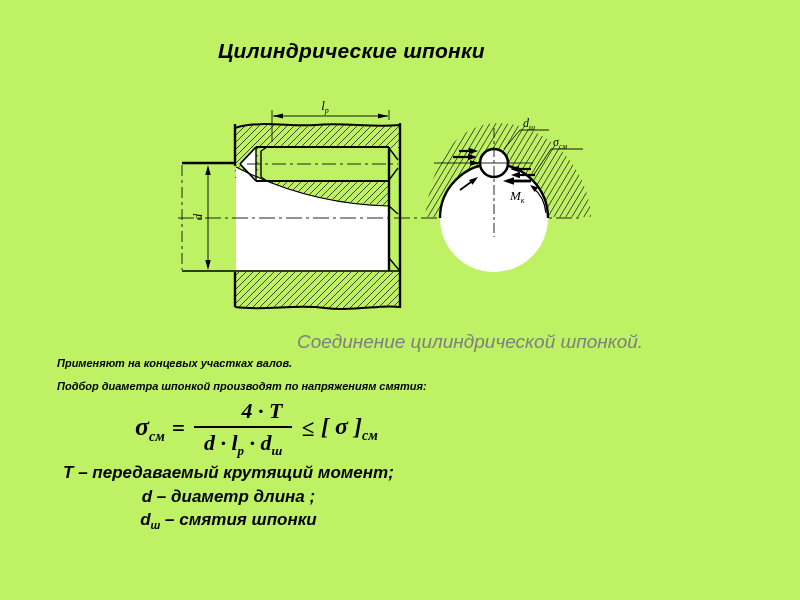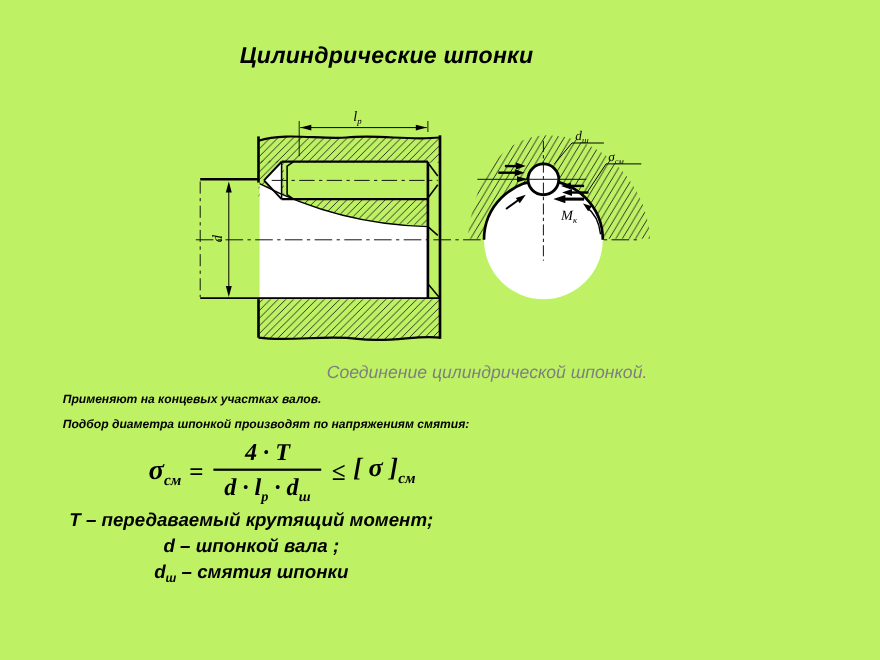--- a/index.html
+++ b/index.html
@@ -1,29 +1,29 @@
 <!DOCTYPE html>
 <html><head>
 <meta charset="utf-8">
 <style>
   html,body{margin:0;padding:0;background:#fff;}
   .slide{position:relative;width:800px;height:600px;background:#bef264;overflow:hidden;
          font-family:"Liberation Sans",sans-serif;color:#000;}
   .title{position:absolute;left:218px;top:39px;font-size:21px;font-weight:bold;
          font-style:italic;letter-spacing:.2px;white-space:nowrap;}
   .drawing{position:absolute;left:0;top:0;}
-  .caption{position:absolute;left:297px;top:331px;font-size:16px;font-style:italic;
+  .caption{position:absolute;left:297px;top:331px;font-size:19px;font-style:italic;
            color:#7f7f7f;white-space:nowrap;}
   .paras{position:absolute;left:57px;top:352px;font-size:11px;font-weight:bold;
          font-style:italic;line-height:23px;white-space:nowrap;}
   .formula{position:absolute;left:135px;top:398px;display:flex;align-items:center;
            font-family:"Liberation Serif",serif;font-weight:bold;font-style:italic;
            font-size:23px;gap:7px;}
   .formula sub{font-size:13px;}
-  .frac{display:inline-flex;flex-direction:column;align-items:center;margin:0 2px;font-style:italic;}
+  .frac{display:inline-flex;flex-direction:column;align-items:flex-end;margin:0 2px;font-style:italic;}
   .frac .num{padding:0 10px 2px 10px;font-size:22px;}
   .frac .den{border-top:2.2px solid #000;padding:2px 10px 0 10px;font-size:22px;}
   .legend{position:absolute;left:63px;top:461px;font-size:17px;font-weight:bold;
           font-style:italic;line-height:23.5px;white-space:nowrap;text-align:center;}
   .legend .row{height:23.5px;}
   .legend sub{font-size:11px;}
   svg text{font-family:"Liberation Serif",serif;font-style:italic;fill:#000;}
 </style>
 </head>
 <body>
@@ -155,17 +155,17 @@
     <span class="frac">
       <span class="num">4 · T</span>
       <span class="den"><span>d</span> <span>·</span> <span>l</span><sub>р</sub> <span>·</span> <span>d</span><sub>ш</sub></span>
     </span>
     <span>≤</span>
     <span style="font-size:24px"><span>[ </span><span>σ</span><span> ]</span><sub style="font-size:14px">см</sub></span>
   </div>
 
   <div class="legend">
     <div class="row"><span>T</span><sub></sub> <span>– передаваемый крутящий момент;</span></div>
-    <div class="row"><span>d</span><sub></sub> <span>– шпонкой вала ;</span></div>
+    <div class="row"><span>d</span><sub></sub> <span>– диаметр длина ;</span></div>
     <div class="row"><span>d</span><sub>ш</sub> <span>– смятия шпонки</span></div>
   </div>
 
 </div>
 
 </body></html>

